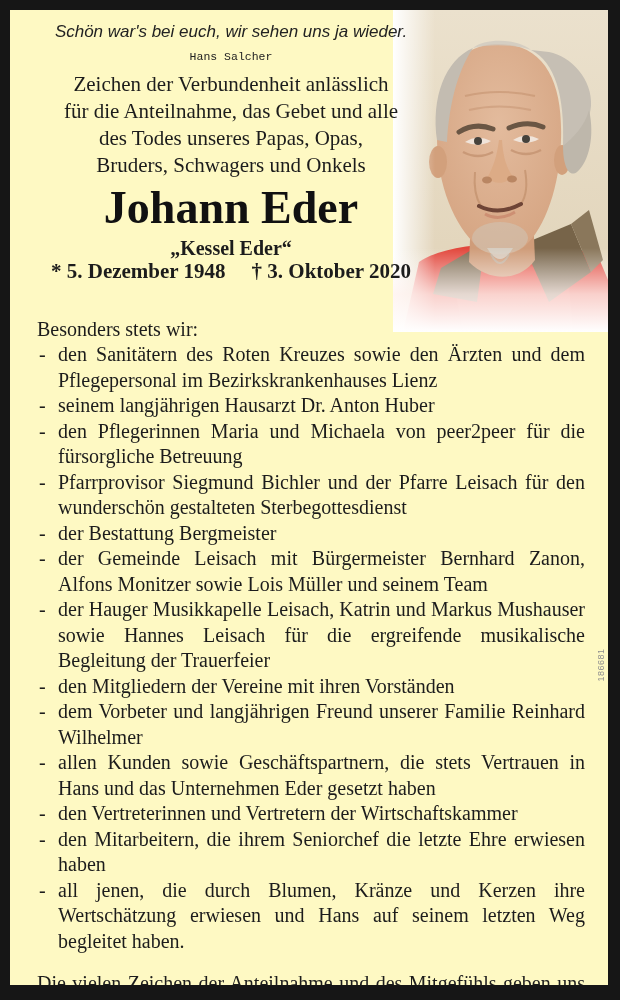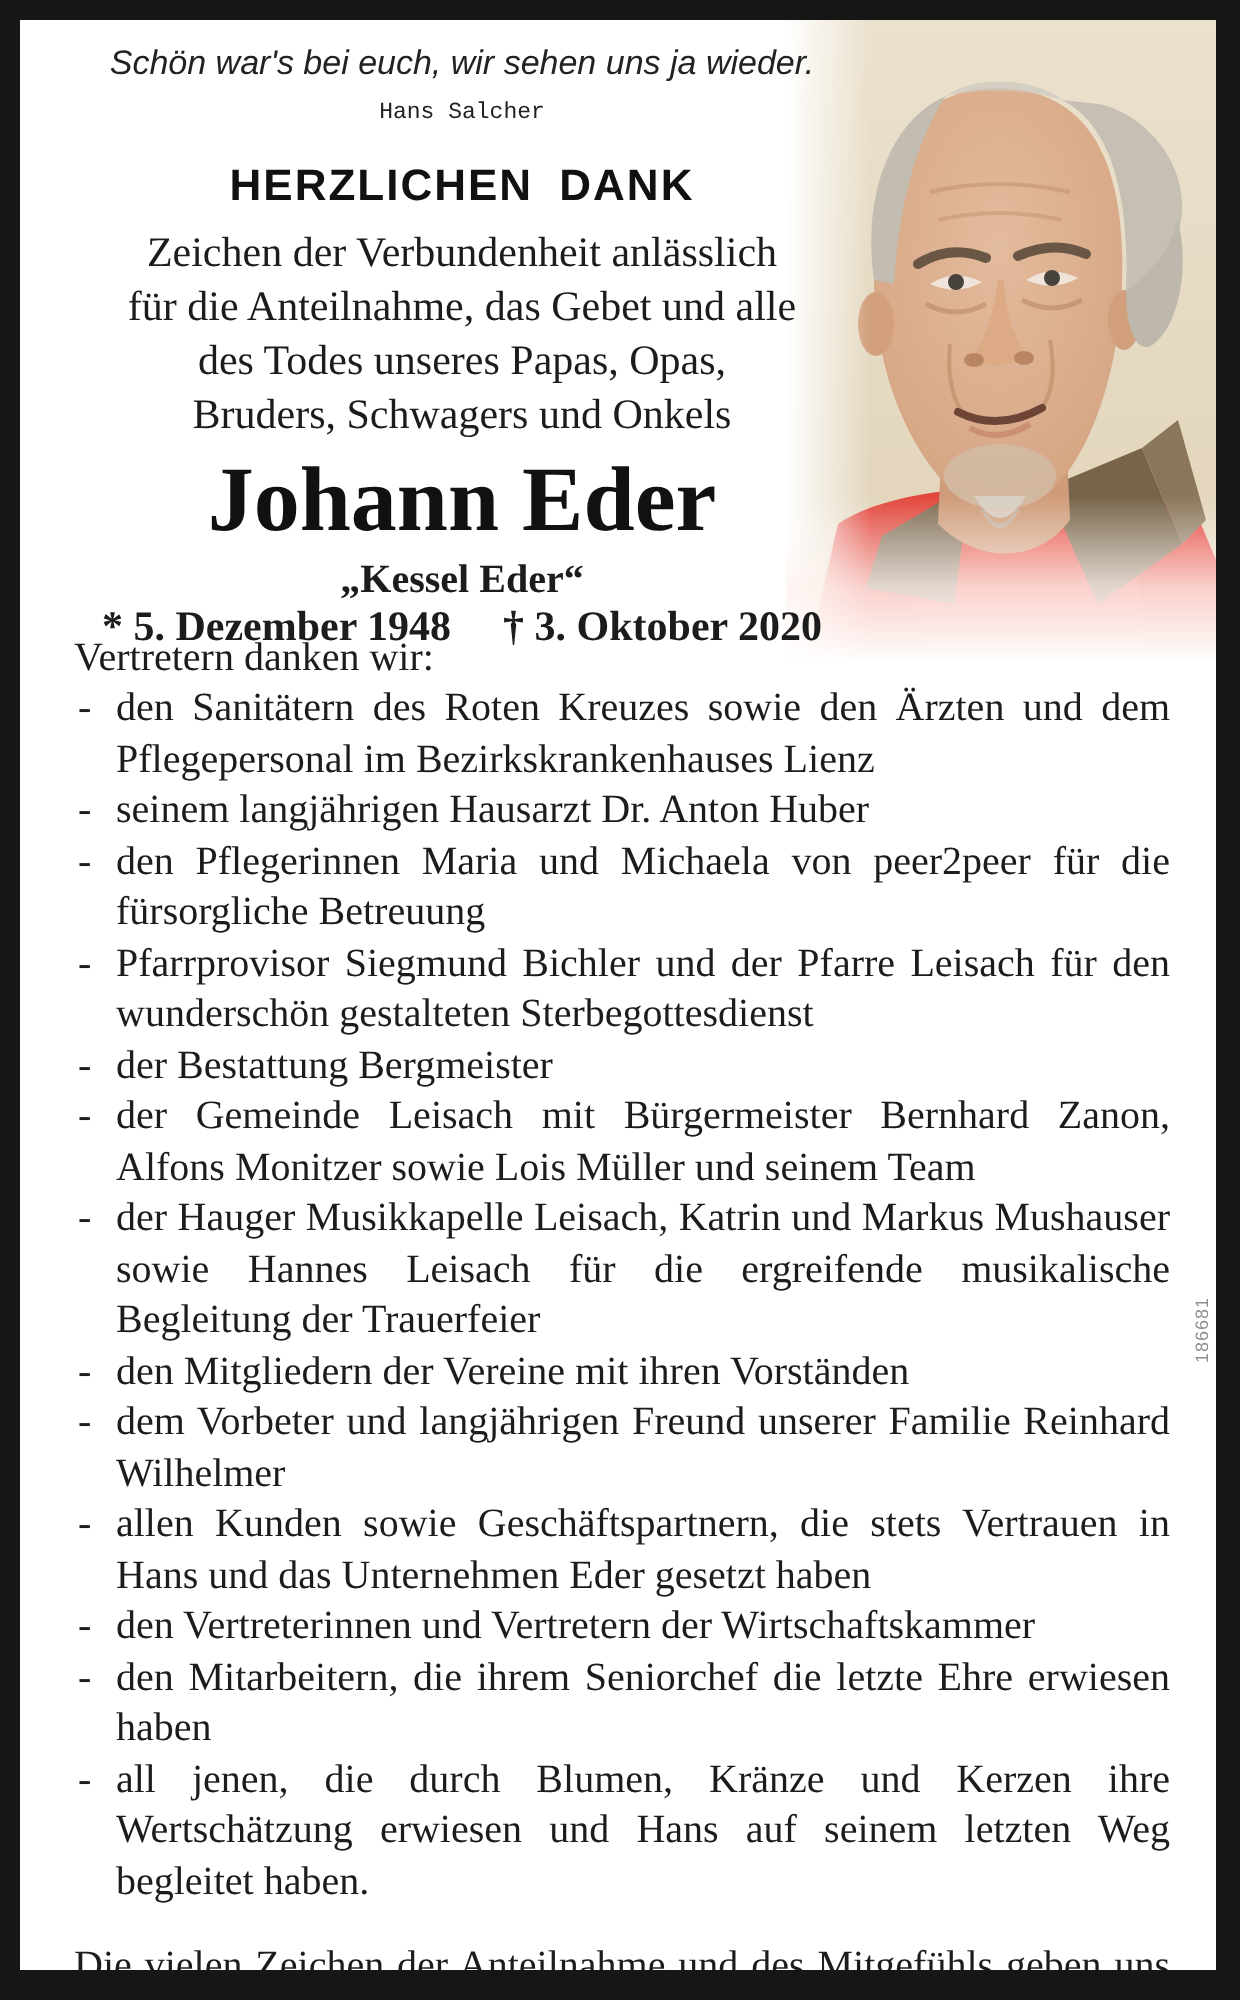--- a/index.html
+++ b/index.html
@@ -1,18 +1,18 @@
 <!DOCTYPE html>
 <html lang="de"><head>
 <meta charset="utf-8">
 <style>
   html,body{margin:0;padding:0;background:#ffffff;}
   body{width:620px;height:1000px;font-family:"Liberation Serif",serif;-webkit-font-smoothing:antialiased;}
   .frame{position:relative;width:620px;height:1000px;background:#161616;}
-  .content{position:absolute;left:10px;top:10px;right:12px;bottom:15px;background:#ffffff;overflow:hidden;color:#1c1c1c;}
+  .content{position:absolute;left:10px;top:10px;right:12px;bottom:15px;background:#fef9c3;overflow:hidden;color:#1c1c1c;}
 
   
   .photo{position:absolute;top:0;right:0;width:215px;height:322px;z-index:1;}
   .photo svg{display:block;width:100%;height:100%;}
 
   
   .header-col{position:absolute;left:30px;top:12px;width:382px;text-align:center;z-index:2;}
   .quote{font-family:"Liberation Sans",sans-serif;font-style:italic;font-size:17px;line-height:20px;color:#222;}
   .quote-author{font-family:Liberation Mono, monospace;font-size:11.5px;line-height:13px;margin-top:8px;color:#222;}
   .dank{font-family:"Liberation Sans",sans-serif;font-weight:bold;font-size:22px;line-height:24px;letter-spacing:1px;word-spacing:6px;margin-top:18px;color:#111;}
@@ -113,36 +113,35 @@
         <path d="M98 244 Q107 262 116 244" stroke="#bdb6aa" stroke-width="2" fill="none" opacity="0.7"></path>
 
         <rect width="42" height="322" fill="url(#fadeL)"></rect>
         <rect y="238" width="215" height="84" fill="url(#fadeB)"></rect>
       </svg>
     </div>
 
     <div class="header-col">
       <div class="quote">Schön war's bei euch, wir sehen uns ja wieder.</div>
       <div class="quote-author">Hans Salcher</div>
-      <div class="dank">HERZLICHEN DANK</div>
       <div class="intro">
         <div>Zeichen der Verbundenheit anlässlich</div>
         <div>für die Anteilnahme, das Gebet und alle</div>
         <div>des Todes unseres Papas, Opas,</div>
         <div>Bruders, Schwagers und Onkels</div>
       </div>
       <div class="name">Johann Eder</div>
       <div class="nickname">„Kessel Eder“</div>
       <div class="dates">
         <span class="birth">* 5. Dezember 1948</span><span class="death">† 3. Oktober 2020</span>
       </div>
     </div>
 
     <div class="body-col">
-      <div class="thanks-heading">Vertretern danken wir:</div>
+      <div class="thanks-heading">Besonders stets wir:</div>
       <ul class="thanks-list">
         <li><span class="marker">-</span><span>den Sanitätern des Roten Kreuzes sowie den Ärzten und dem Pflegepersonal im Bezirkskrankenhauses Lienz</span></li>
         <li><span class="marker">-</span><span>seinem langjährigen Hausarzt Dr. Anton Huber</span></li>
         <li><span class="marker">-</span><span>den Pflegerinnen Maria und Michaela von peer2peer für die fürsorgliche Betreuung</span></li>
         <li><span class="marker">-</span><span>Pfarrprovisor Siegmund Bichler und der Pfarre Leisach für den wunderschön gestalteten Sterbegottesdienst</span></li>
         <li><span class="marker">-</span><span>der Bestattung Bergmeister</span></li>
         <li><span class="marker">-</span><span>der Gemeinde Leisach mit Bürgermeister Bernhard Zanon, Alfons Monitzer sowie Lois Müller und seinem Team</span></li>
         <li><span class="marker">-</span><span>der Hauger Musikkapelle Leisach, Katrin und Markus Mushauser sowie Hannes Leisach für die ergreifende musikalische Begleitung der Trauerfeier</span></li>
         <li><span class="marker">-</span><span>den Mitgliedern der Vereine mit ihren Vorständen</span></li>
         <li><span class="marker">-</span><span>dem Vorbeter und langjährigen Freund unserer Familie Reinhard Wilhelmer</span></li>

